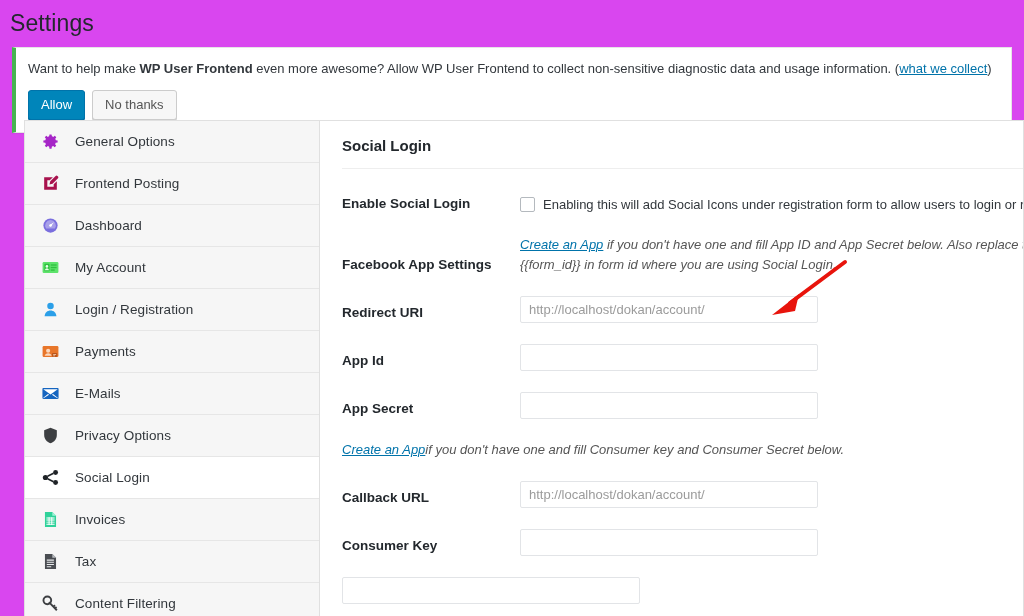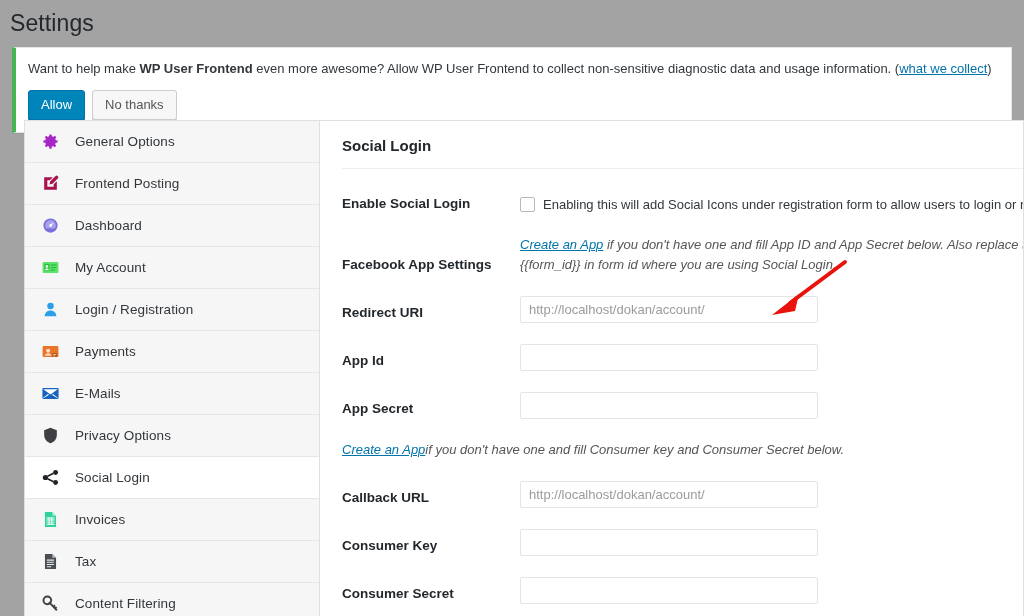--- a/index.html
+++ b/index.html
@@ -5,21 +5,21 @@
   * { box-sizing: border-box; }
   html, body {
     margin: 0; padding: 0;
     width: 1024px; height: 616px;
     overflow: hidden;
     background: #f1f1f1;
     font-family: "Liberation Sans", sans-serif;
     -webkit-font-smoothing: antialiased;
   }
 
-  .page { width: 1024px; height: 616px; position: relative; background: #a3a3a3; }
+  .page { width: 1024px; height: 616px; position: relative; background: #d946ef; }
 
   
   .page-title {
     font-size: 23px;
     font-weight: 400;
     color: #23282d;
     padding: 9px 0 8px 10px;
     line-height: 1.3;
     letter-spacing: .1px;
   }
@@ -408,21 +408,20 @@
       </div>
 
       <div class="field-row">
         <div class="field-label">Consumer Key</div>
         <div class="field-control">
           <input class="text-input" type="text" placeholder="" style="">
         </div>
       </div>
 
       <div class="field-row">
-        <div class="field-label">Consumer Secret</div>
         <div class="field-control">
           <input class="text-input" type="text" placeholder="" style="">
         </div>
       </div>
 
     </div>
   </div>
 
   <svg class="arrow-layer" viewBox="0 0 1024 616">
     <g id="annotation-arrow">

